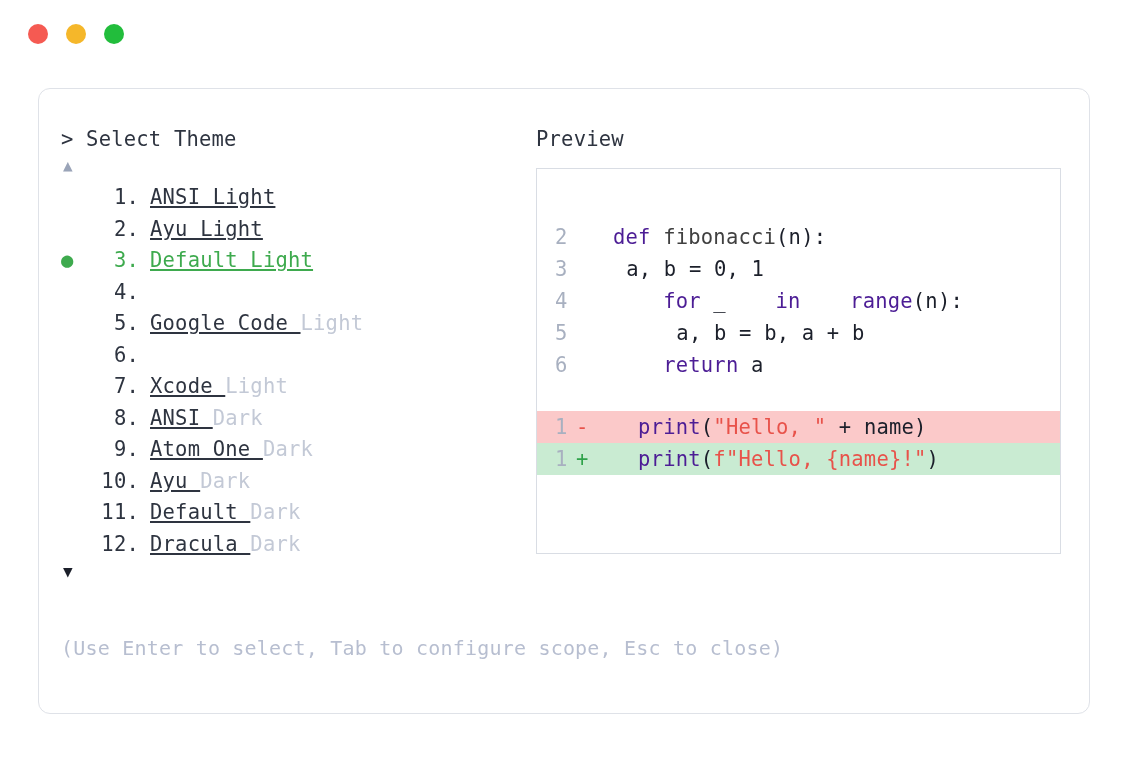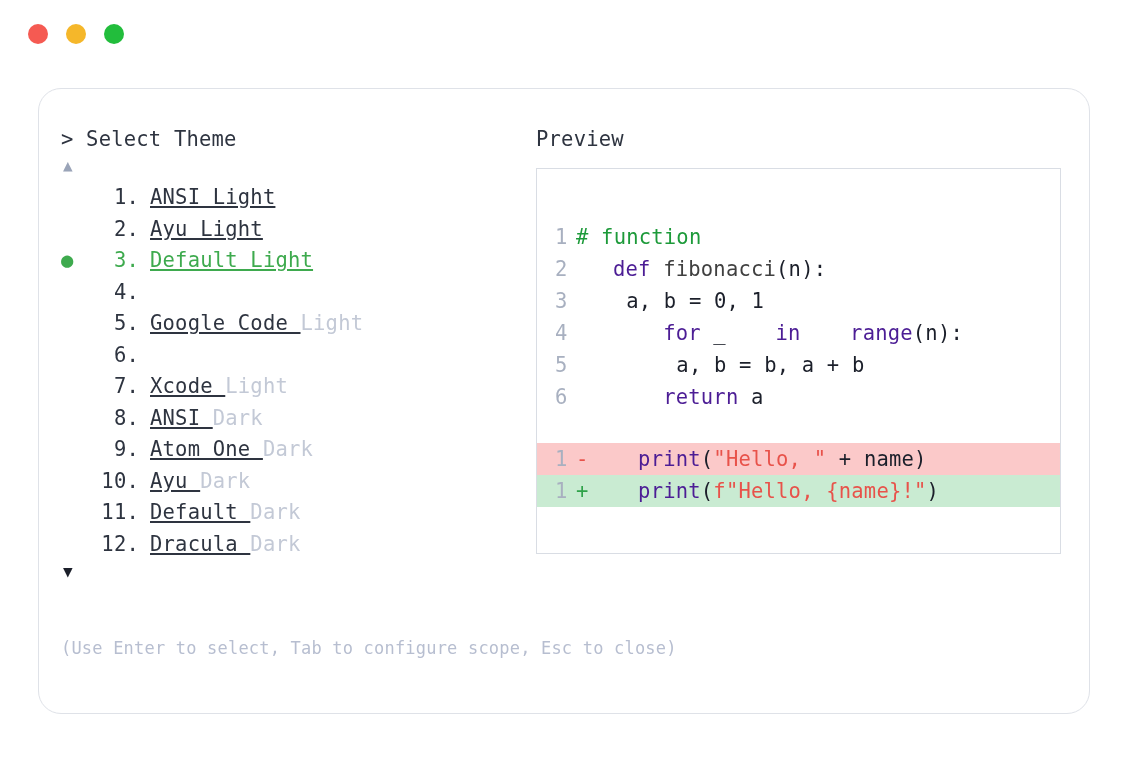--- a/index.html
+++ b/index.html
@@ -36,21 +36,21 @@
 
   
   .panel {
     position: absolute;
     left: 38px;
     top: 88px;
     width: 1052px;
     height: 626px;
     box-sizing: border-box;
     border: 1.5px solid #dfe2e8;
-    border-radius: 23px;
+    border-radius: 12px;
     background: #ffffff;
   }
 
   .panel-inner {
     position: relative;
     width: 100%;
     height: 100%;
   }
 
   
@@ -113,21 +113,21 @@
   .seg-strong { color: #2e3440; text-decoration: underline; }
   .seg-dim    { color: #c3c9d6; }
   .theme-row.selected .seg-strong,
   .theme-row.selected .seg-dim { color: #3eaa4e; }
 
   
   .hint {
     position: absolute;
     left: 22px;
     top: 545px;
-    font-size: 17px;
+    font-size: 20px;
     line-height: 29px;
     color: #b7bed0;
     white-space: pre;
     letter-spacing: 0.2px;
     text-align: right;
   }
 
   
   .right-col {
     position: absolute;
@@ -227,21 +227,20 @@
 
       <div class="scroll-arrow down">▼</div>
     </div>
 
     <div class="hint">(Use Enter to select, Tab to configure scope, Esc to close)</div>
 
     <div class="right-col">
       <div class="preview-label">Preview</div>
       <div class="preview-box">
         <div class="code-area" id="code-area">
-            <div class="code-line"><span class="ln">1</span><span class="tok-cmt"># function</span></div>
             <div class="code-line"><span class="ln">2</span><span class="tok-kw">def </span><span class="tok-fn">fibonacci</span><span class="tok-plain">(n):</span></div>
             <div class="code-line"><span class="ln">3</span><span class="tok-plain">    a, b = </span><span class="tok-num">0</span><span class="tok-plain">, </span><span class="tok-num">1</span></div>
             <div class="code-line"><span class="ln">4</span><span class="tok-plain">    </span><span class="tok-kw">for</span><span class="tok-plain"> _ </span><span class="tok-kw">in</span><span class="tok-plain"> </span><span class="tok-kw">range</span><span class="tok-plain">(n):</span></div>
             <div class="code-line"><span class="ln">5</span><span class="tok-plain">        a, b = b, a + b</span></div>
             <div class="code-line"><span class="ln">6</span><span class="tok-plain">    </span><span class="tok-kw">return</span><span class="tok-plain"> a</span></div>
             <div class="code-gap"></div>
             <div class="code-line diff-line diff-del"><span class="ln">1</span><span class="mark-del">- </span><span class="tok-kw">print</span><span class="tok-plain">(</span><span class="tok-str">"Hello, "</span><span class="tok-plain"> + name)</span></div>
             <div class="code-line diff-line diff-add"><span class="ln">1</span><span class="mark-add">+ </span><span class="tok-kw">print</span><span class="tok-plain">(</span><span class="tok-str">f"Hello, {name}!"</span><span class="tok-plain">)</span></div>
           </div>
       </div>

